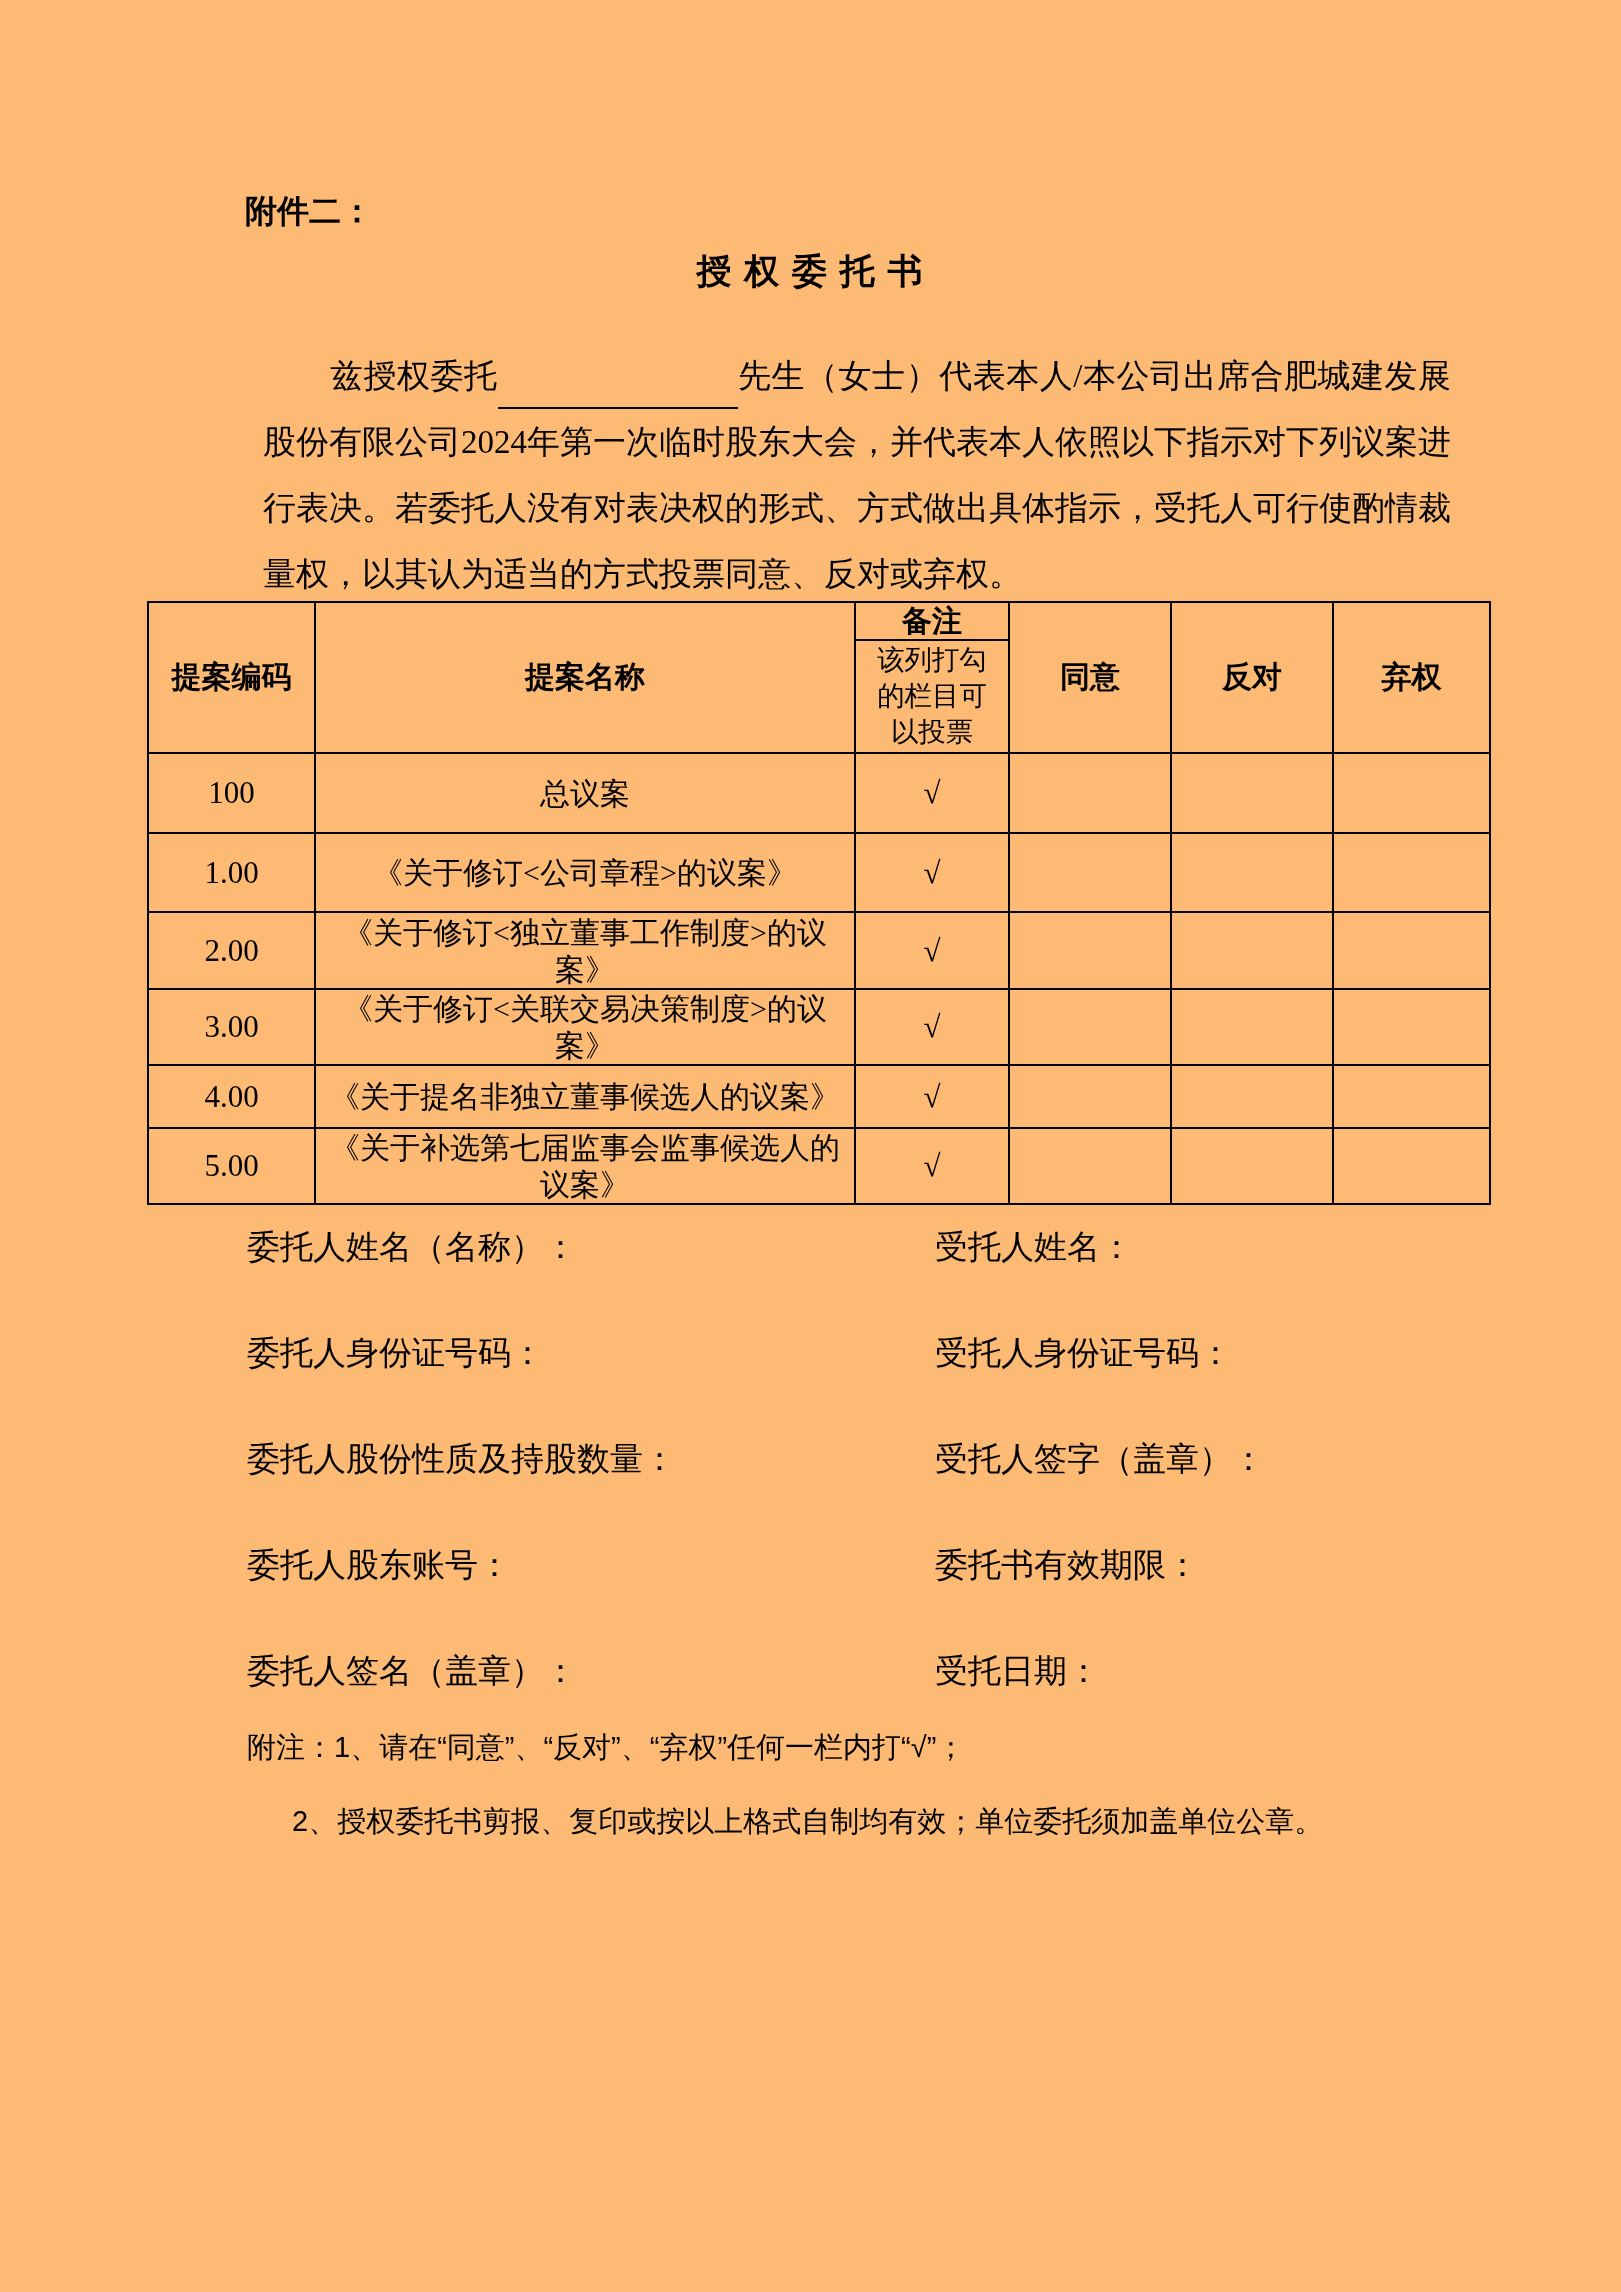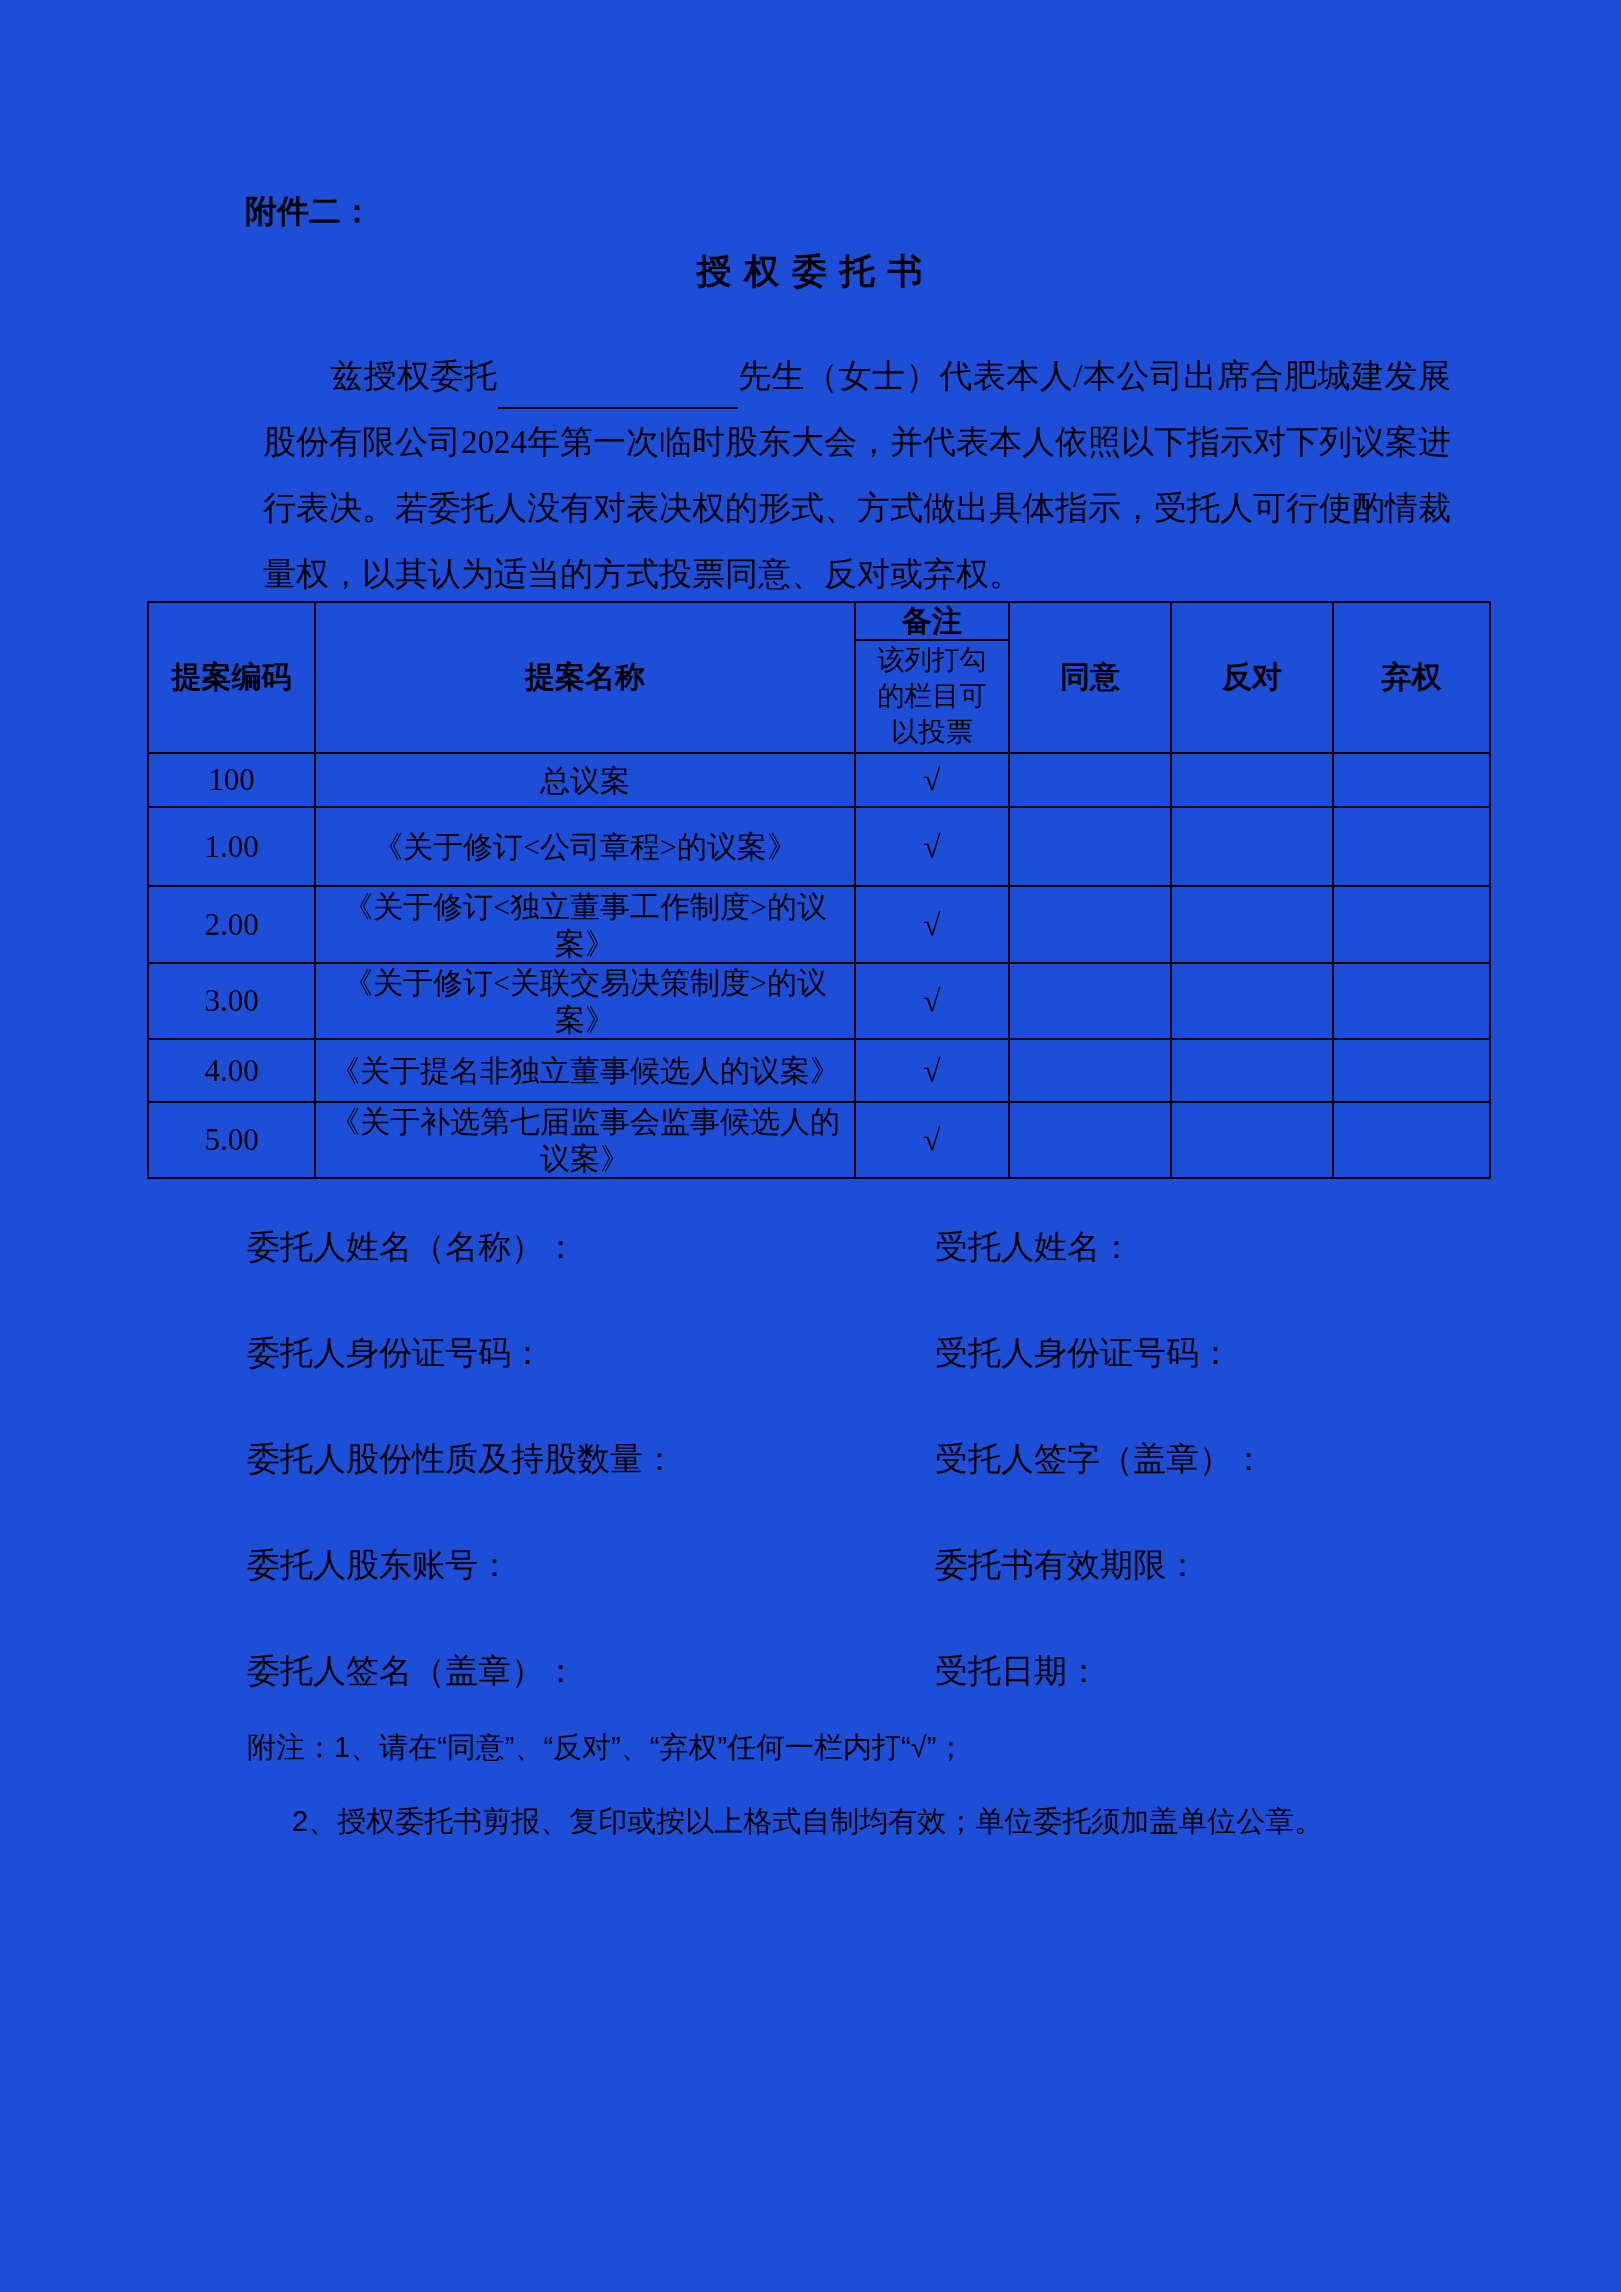--- a/index.html
+++ b/index.html
@@ -1,20 +1,20 @@
 <!DOCTYPE html>
 <html><head>
 <meta charset="utf-8">
 <style>
   html, body { margin: 0; padding: 0; background: #ffffff; }
   .page {
     position: relative;
     width: 1621px;
     height: 2293px;
-    background: #1d4ed8;
+    background: #fdba74;
     color: #000;
     font-family: "Liberation Serif", "DejaVu Serif", serif;
     overflow: hidden;
   }
 
   .attachment {
     position: absolute;
     left: 245px;
     top: 190px;
     font-size: 32px;
@@ -89,21 +89,21 @@
     line-height: 36px;
     padding: 0 12.7px;
     display: flex;
     align-items: center;
     justify-content: center;
   }
   .proposal-table tbody td { font-size: 30px; }
   .proposal-table td.code { font-size: 31px; }
   .proposal-table td.pname { line-height: 37px; }
   .proposal-table td.check { font-size: 31px; }
-  tbody tr:nth-child(1) { height: 54px; margin-top: 44px; }
+  tbody tr:nth-child(1) { height: 80px; margin-top: 44px; }
   tbody tr:nth-child(2) { height: 79px; }
   tbody tr:nth-child(3) { height: 77px; }
   tbody tr:nth-child(4) { height: 74px; }
   tbody tr:nth-child(5) { height: 63px; border-radius: 26px; }
   tbody tr:nth-child(6) { height: 74px; }
 
   .field {
     position: absolute;
     font-size: 33px;
     white-space: nowrap;

